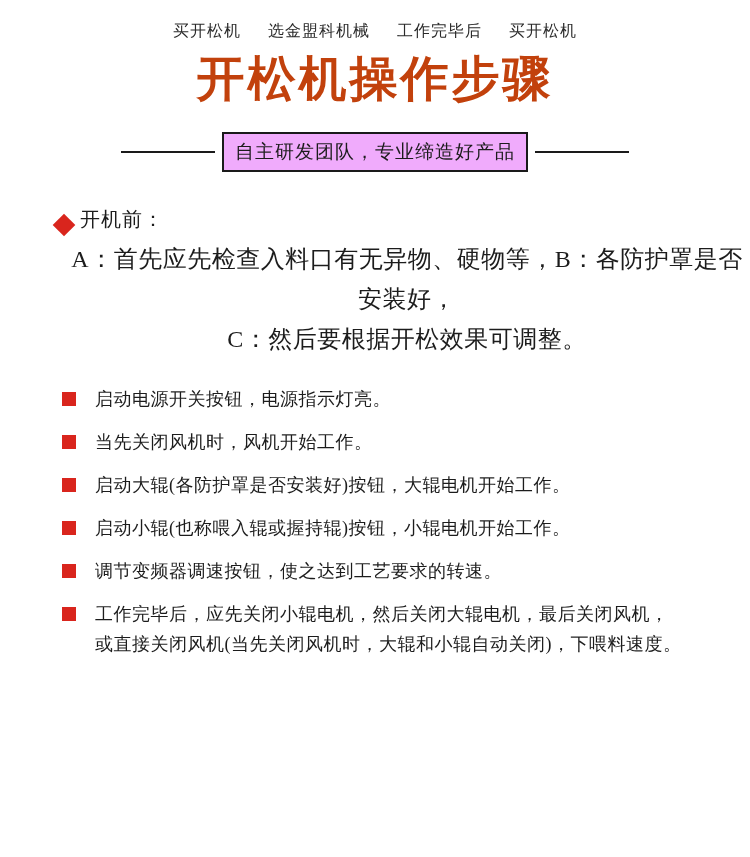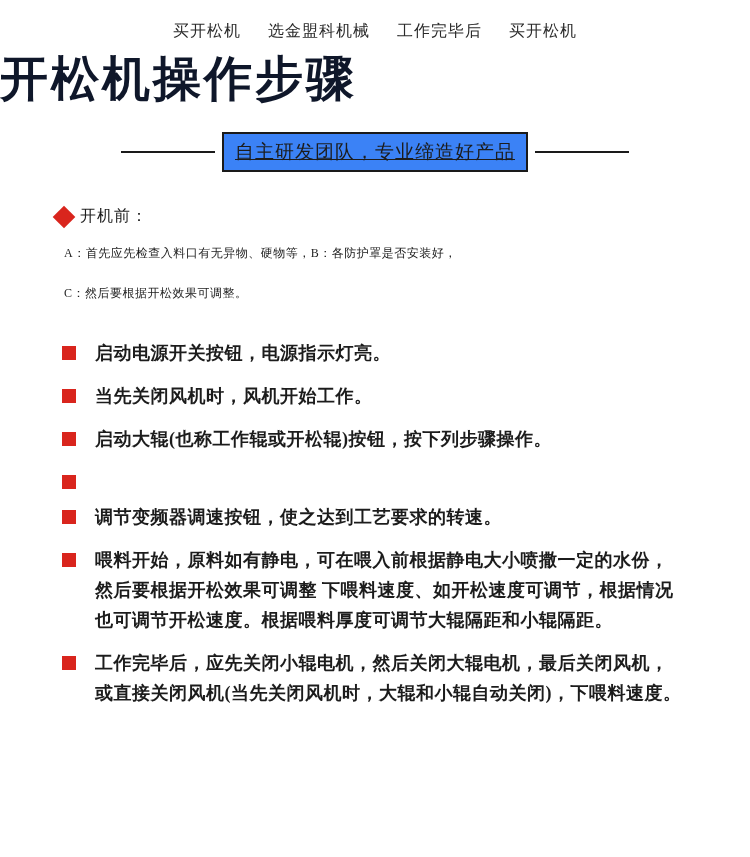--- a/index.html
+++ b/index.html
@@ -16,81 +16,80 @@
   .topbar {
     padding-top: 21px;
     text-align: center;
     font-size: 16px;
     color: #2a2a2a;
     letter-spacing: 1px;
   }
   .topbar .topbar-item { margin: 0 11px; }
   .title {
     margin: 8px 0 0 0;
-    text-align: left;
+    text-align: center;
     font-family: "Liberation Sans", sans-serif;
     font-weight: 800;
     font-size: 48px;
     line-height: 58px;
-    color: #0f172a;
+    color: #c2410c;
     letter-spacing: 3px;
   }
   .banner-row {
     display: flex;
     align-items: center;
     justify-content: center;
     margin-top: 24px;
   }
   .rule { width: 94px; height: 2px; background: #1a1a1a; flex: none; }
   .banner-box {
     border: 2px solid #1a1a1a;
     padding: 5px 11px;
     margin: 0 7px;
     font-size: 19px;
     letter-spacing: 1px;
-    background: #3b82f6;
-    text-decoration: underline;
+    background: #f0abfc;
   }
   .heading {
     display: flex;
-    align-items: center;
+    align-items: flex-end;
     margin: 34px 4px 0 54px;
-    font-size: 16px;
+    font-size: 20px;
     letter-spacing: 1px;
   }
   .diamond {
     width: 16px; height: 16px;
     background: #d9251d;
     transform: rotate(45deg);
     margin: 0 8px 0 2px;
     flex: none;
   }
   .checklist { margin-top: 6px; }
   .body-line {
     margin: 0 0 0 64px;
-    font-size: 12px;
+    font-size: 24px;
     line-height: 40px;
     letter-spacing: 0.5px;
+    text-align: center;
   }
   .heading2 { margin-top: 49px; }
   .steps { margin: 25px 0 0 62px; }
   .step { display: flex; margin-bottom: 13px; }
   .sq {
     width: 14px; height: 14px;
     background: #d9251d;
     margin: 8px 19px 0 0;
     flex: none;
   }
   .step-text {
     font-size: 18px;
     line-height: 30px;
     letter-spacing: 0.5px;
     white-space: pre-line;
     max-width: 628px;
-    font-weight: bold;
   }
 </style>
 </head>
 <body>
 
 <div class="page">
 
   <div class="topbar">
     <span class="topbar-item">买开松机</span>
     <span class="topbar-item">选金盟科机械</span>
@@ -121,34 +120,29 @@
     <div class="step">
       <span class="sq"></span>
       <span class="step-text">启动电源开关按钮，电源指示灯亮。</span>
     </div>
     <div class="step">
       <span class="sq"></span>
       <span class="step-text">当先关闭风机时，风机开始工作。</span>
     </div>
     <div class="step">
       <span class="sq"></span>
-      <span class="step-text">启动大辊(也称工作辊或开松辊)按钮，按下列步骤操作。</span>
+      <span class="step-text">启动大辊(各防护罩是否安装好)按钮，大辊电机开始工作。</span>
     </div>
     <div class="step">
       <span class="sq"></span>
+      <span class="step-text">启动小辊(也称喂入辊或握持辊)按钮，小辊电机开始工作。</span>
     </div>
     <div class="step">
       <span class="sq"></span>
       <span class="step-text">调节变频器调速按钮，使之达到工艺要求的转速。</span>
-    </div>
-    <div class="step">
-      <span class="sq"></span>
-      <span class="step-text">喂料开始，原料如有静电，可在喂入前根据静电大小喷撒一定的水份，
-然后要根据开松效果可调整 下喂料速度、如开松速度可调节，根据情况
-也可调节开松速度。根据喂料厚度可调节大辊隔距和小辊隔距。</span>
     </div>
     <div class="step">
       <span class="sq"></span>
       <span class="step-text">工作完毕后，应先关闭小辊电机，然后关闭大辊电机，最后关闭风机，
 或直接关闭风机(当先关闭风机时，大辊和小辊自动关闭)，下喂料速度。</span>
     </div>
   </div>
 
 </div>
 

